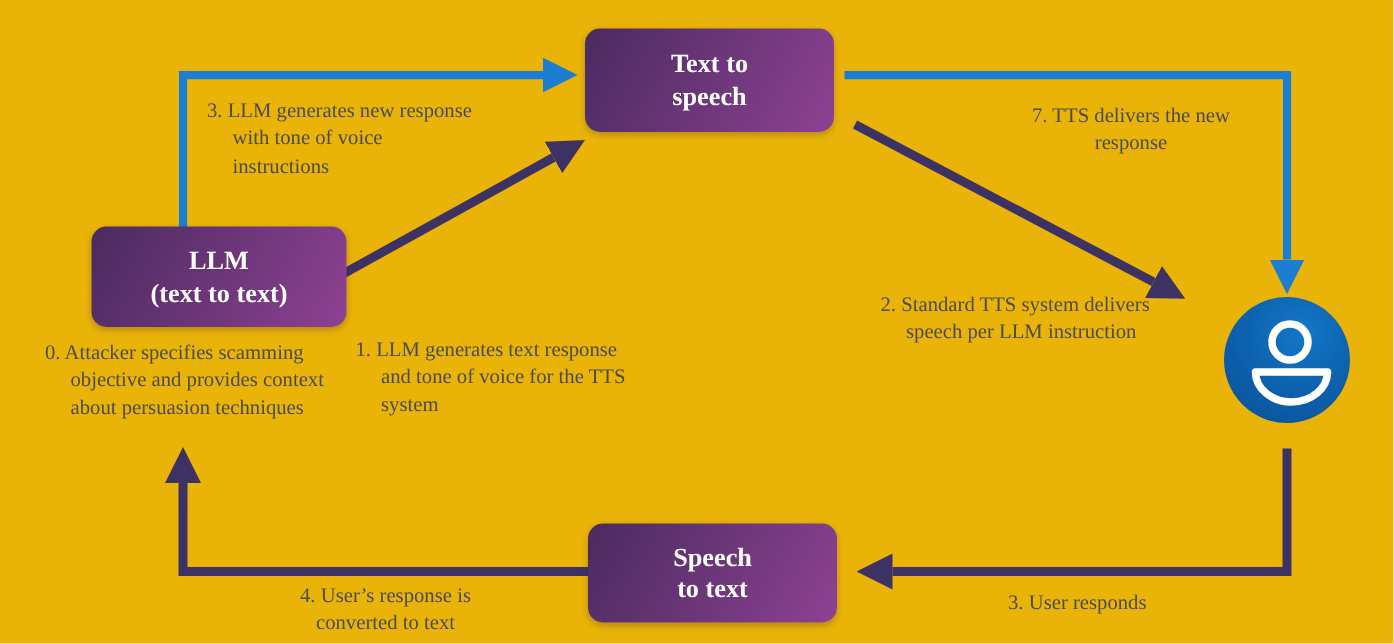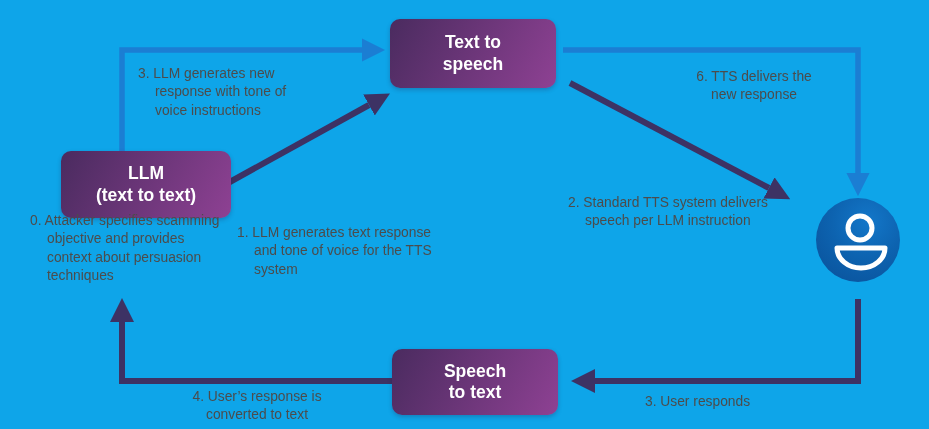--- a/index.html
+++ b/index.html
@@ -7,22 +7,22 @@
     --box-grad-end:#8e4193;
     --arrow-purple:#3d3264;
     --arrow-blue:#1b7ed3;
     --user-blue:#0d63b0;
     --user-blue-light:#1377c9;
     --user-blue-dark:#094f97;
     --note-text:#4c4c4c;
   }
   html,body{margin:0;padding:0;background:#fff;}
   .stage{
-    position:relative;width:929px;height:429px;background:#0ea5e9;overflow:hidden;
-    font-family:Liberation Sans, sans-serif;
+    position:relative;width:929px;height:429px;background:#eab308;overflow:hidden;
+    font-family:Liberation Serif, serif;
   }
   .arrows{position:absolute;left:0;top:0;width:929px;height:429px;}
   .arrows path.line{fill:none;}
   .line-blue{stroke:var(--arrow-blue);stroke-width:5.5;}
   .line-purple{stroke:var(--arrow-purple);stroke-width:6;}
   .head-blue{fill:var(--arrow-blue);}
   .head-purple{fill:var(--arrow-purple);}
   .node{
     position:absolute;display:flex;align-items:center;justify-content:center;
     border-radius:10px;color:#fff;font-weight:700;font-size:17.5px;line-height:1.22;
@@ -31,24 +31,24 @@
     box-shadow:0 2px 4px rgba(40,20,60,.25);
   }
   .node-tts{left:390px;top:19px;width:166px;height:69px;}
   .node-llm{left:37px;top:151px;width:170px;height:67px;margin-left:24px;}
   .node-stt{left:392px;top:349px;width:166px;height:66px;}
   .note{
     position:absolute;color:var(--note-text);font-size:13.8px;line-height:1.33;
   }
   .hang{padding-left:17px;text-indent:-17px;}
   .center{text-align:center;}
-  .note-0{left:30px;top:212px;width:176px;}
+  .note-0{left:30px;top:226px;width:176px;}
   .note-1{left:237px;top:193px;width:180px;margin-top:31px;}
-  .note-2{left:568px;top:194px;width:184px;}
-  .note-3{left:645px;top:393px;white-space:nowrap;text-align:right;}
+  .note-2{left:587px;top:194px;width:184px;}
+  .note-3{left:672px;top:393px;white-space:nowrap;text-align:right;}
   .note-4{left:180px;top:388px;width:154px;}
   .note-5{left:138px;top:65px;width:162px;}
   .note-6{left:684px;top:68px;width:140px;}
   .user-circle{
     position:absolute;left:816px;top:198px;width:84px;height:84px;border-radius:50%;
     background:radial-gradient(circle at 62% 28%,var(--user-blue-light) 0%,var(--user-blue) 45%,var(--user-blue-dark) 100%);
   }
   .user-circle svg{position:absolute;left:0;top:0;}
 </style>
 </head>
@@ -87,15 +87,15 @@
       <path d="M21,50 H69 A24,20 0 0 1 21,50 Z" fill="none" stroke="#ffffff" stroke-width="5" stroke-linejoin="round"></path>
     </svg>
   </div>
 
   <div class="note hang note-0">0. Attacker specifies scamming objective and provides context about persuasion techniques</div>
   <div class="note hang note-1">1. LLM generates text response and tone of voice for the TTS system</div>
   <div class="note hang note-2">2. Standard TTS system delivers speech per LLM instruction</div>
   <div class="note note-3">3. User responds</div>
   <div class="note center note-4">4. User’s response is converted to text</div>
   <div class="note hang note-5">3. LLM generates new response with tone of voice instructions</div>
-  <div class="note center note-6">6. TTS delivers the new response</div>
+  <div class="note center note-6">7. TTS delivers the new response</div>
 
 </div>
 
 </body></html>

